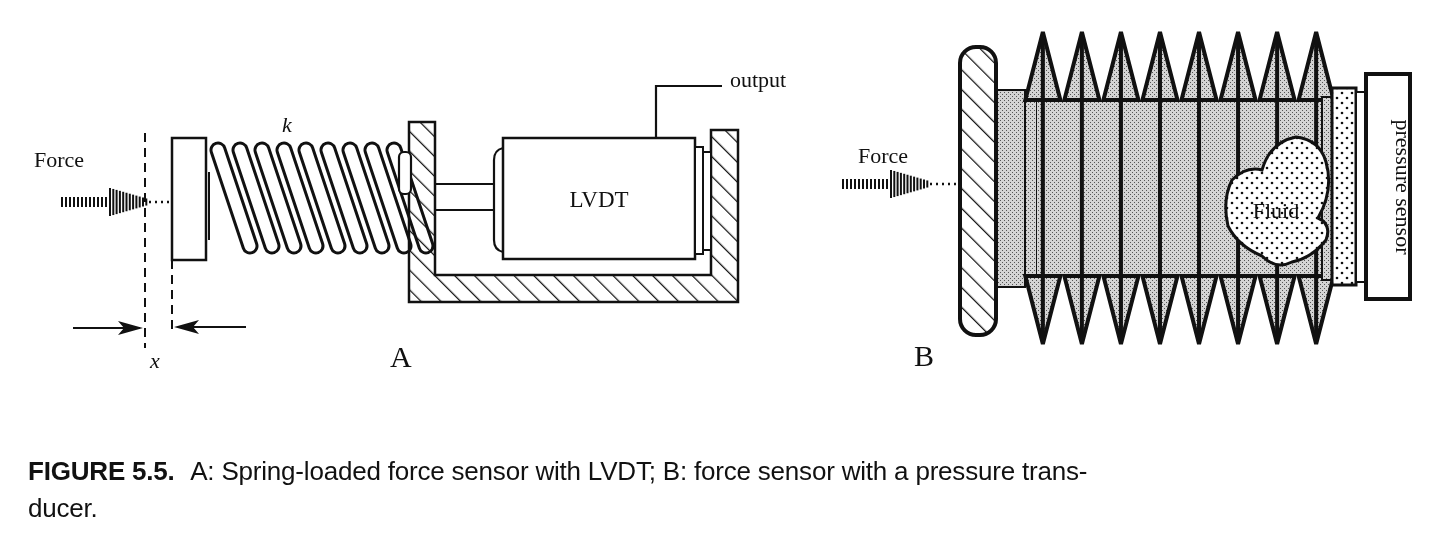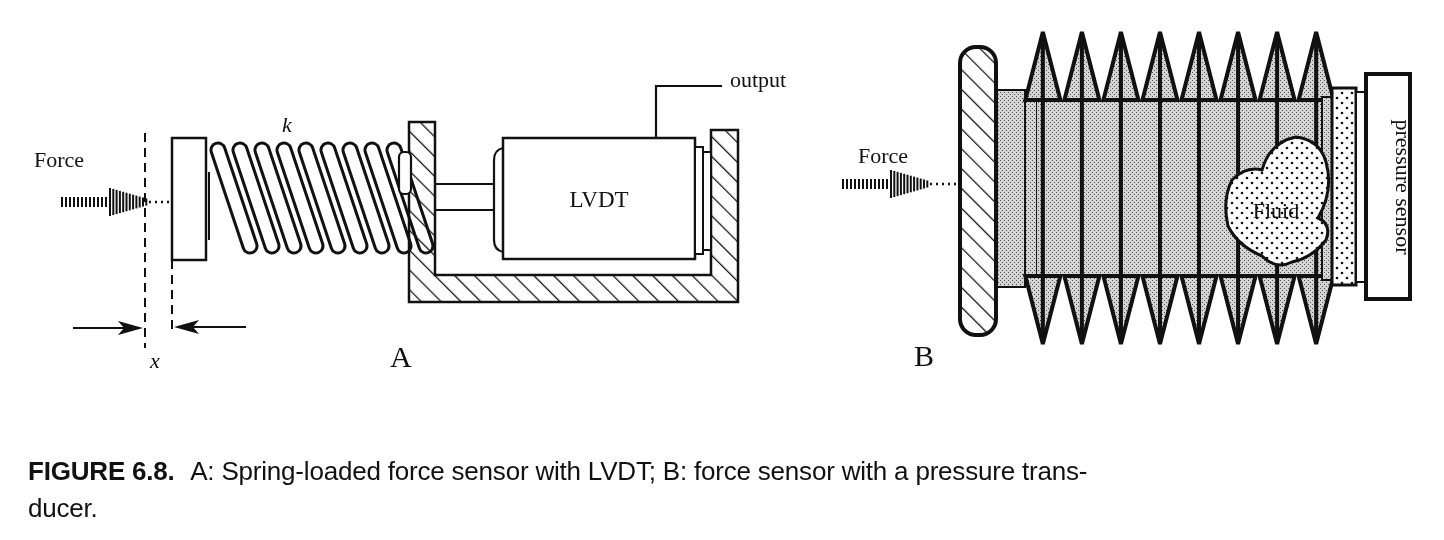--- a/index.html
+++ b/index.html
@@ -202,14 +202,14 @@
     <text class="serif" x="1276" y="218" font-size="22" text-anchor="middle">Fluid</text>
 
     <rect x="1366" y="74" width="44" height="225" fill="#fff" stroke="#111" stroke-width="4"></rect>
     <text class="serif" x="0" y="0" font-size="22" text-anchor="middle" transform="translate(1396,187) rotate(90)">pressure sensor</text>
 
     <text class="serif" x="914" y="366" font-size="30">B</text>
   </g>
 </svg>
 
 <div class="caption">
-  <span class="lbl">FIGURE 6.8.</span><span> A: Spring-loaded force sensor with LVDT; B: force sensor with a pressure trans-<br>ducer.</span>
+  <span class="lbl">FIGURE 5.5.</span><span> A: Spring-loaded force sensor with LVDT; B: force sensor with a pressure trans-<br>ducer.</span>
 </div>
 
 </body></html>

